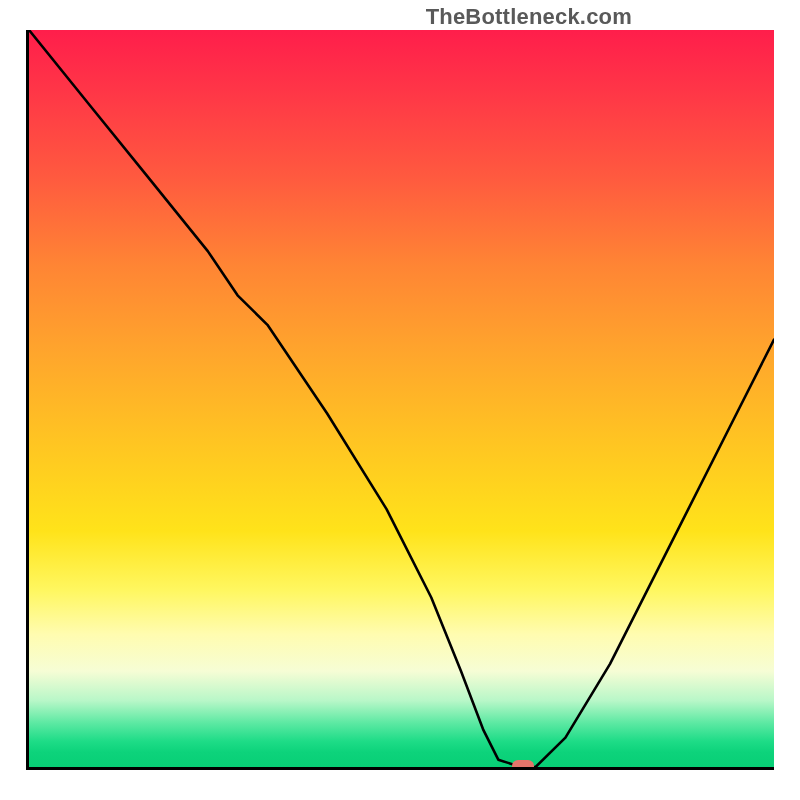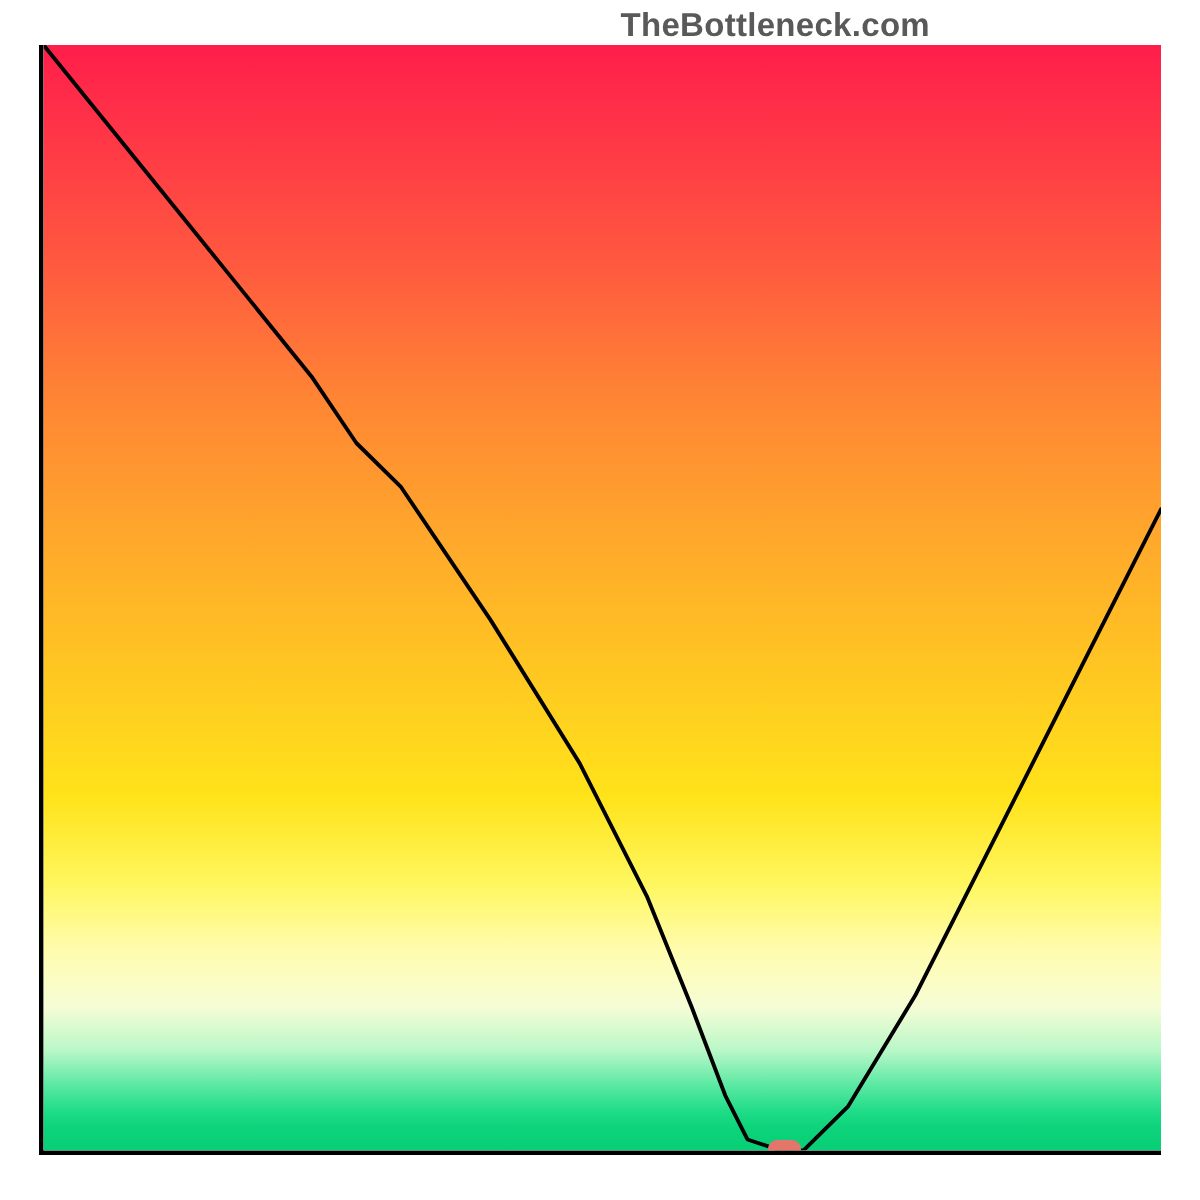--- a/index.html
+++ b/index.html
@@ -7,20 +7,21 @@
     padding: 0;
     width: 800px;
     height: 800px;
     background: #ffffff;
     font-family: Arial, Helvetica, sans-serif;
   }
   .wrap {
     position: relative;
     width: 636px;
     height: 800px;
+    padding-left: 12px;
   }
   .brand {
     position: absolute;
     top: 4px;
     right: 16px;
     font-size: 22px;
     font-weight: 600;
     color: #595959;
     letter-spacing: 0.2px;
   }

